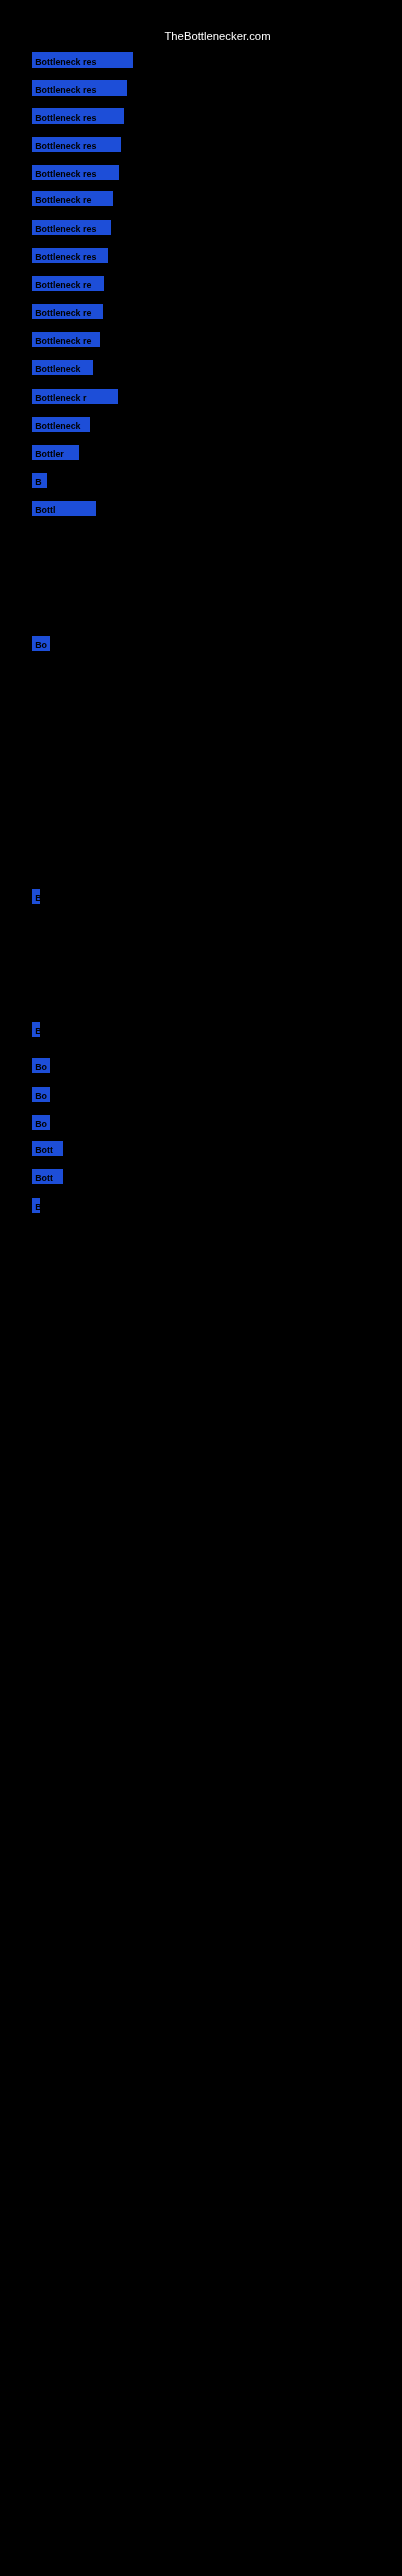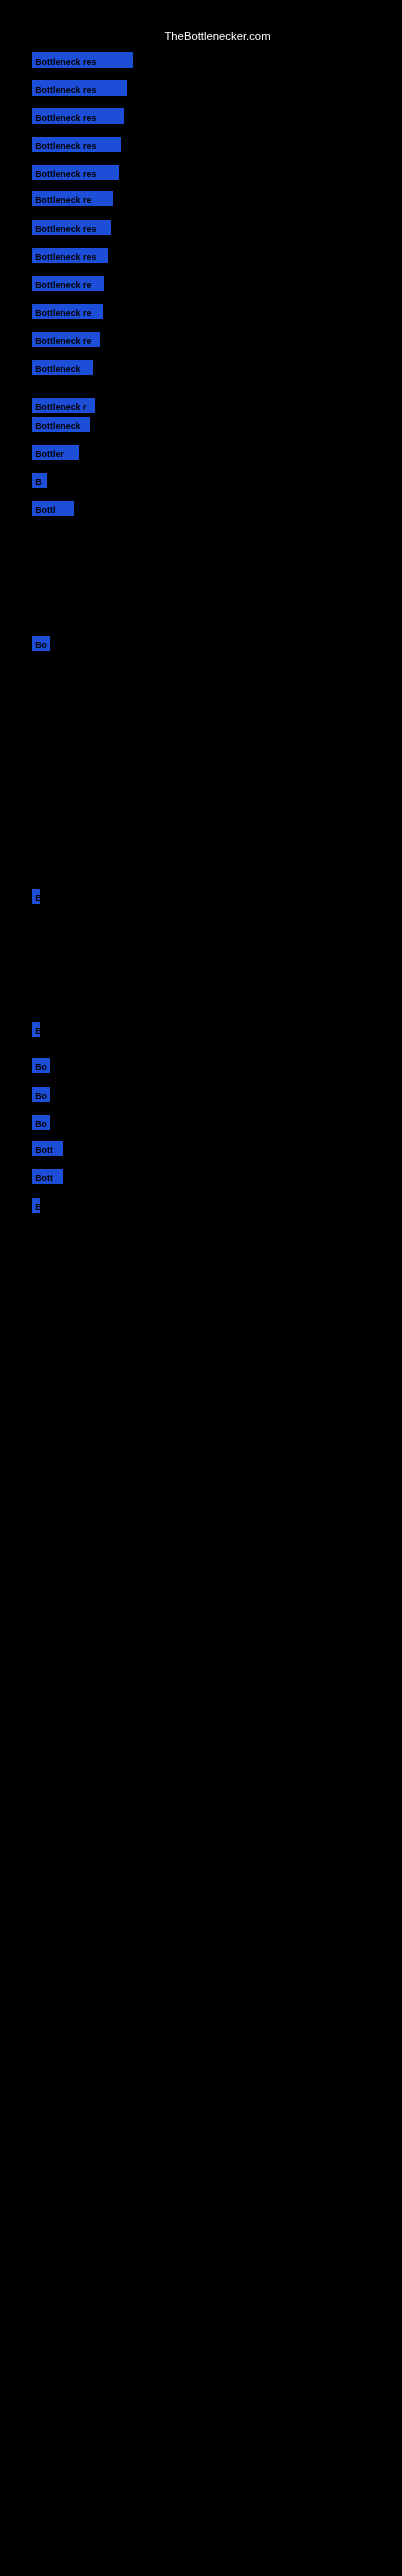--- a/index.html
+++ b/index.html
@@ -47,25 +47,25 @@
     <div class="bar-label" style="top: 76px; width: 92px; height: 16px; line-height: 16px;">Bottleneck res</div>
     <div class="bar-label" style="top: 105px; width: 89px; height: 14.5px; line-height: 14.5px;">Bottleneck res</div>
     <div class="bar-label" style="top: 133px; width: 87px; height: 14.5px; line-height: 14.5px;">Bottleneck res</div>
     <div class="bar-label" style="top: 159px; width: 81px; height: 14.5px; line-height: 14.5px;">Bottleneck re</div>
     <div class="bar-label" style="top: 188px; width: 79px; height: 14.5px; line-height: 14.5px;">Bottleneck res</div>
     <div class="bar-label" style="top: 216px; width: 76px; height: 14.5px; line-height: 14.5px;">Bottleneck res</div>
     <div class="bar-label" style="top: 244px; width: 72px; height: 14.5px; line-height: 14.5px;">Bottleneck re</div>
     <div class="bar-label" style="top: 272px; width: 71px; height: 14.5px; line-height: 14.5px;">Bottleneck re</div>
     <div class="bar-label" style="top: 300px; width: 68px; height: 14.5px; line-height: 14.5px;">Bottleneck re</div>
     <div class="bar-label" style="top: 328px; width: 61px; height: 14.5px; line-height: 14.5px;">Bottleneck</div>
-    <div class="bar-label" style="top: 366px; width: 63px; height: 14.5px; line-height: 14.5px;">Bottleneck r</div>
+    <div class="bar-label" style="top: 357px; width: 86px; height: 14.5px; line-height: 14.5px;">Bottleneck r</div>
     <div class="bar-label" style="top: 385px; width: 58px; height: 14.5px; line-height: 14.5px;">Bottleneck</div>
     <div class="bar-label" style="top: 413px; width: 47px; height: 14.5px; line-height: 14.5px;">Bottler</div>
     <div class="bar-label" style="top: 441px; width: 14.5px; height: 14.5px; line-height: 14.5px;">B</div>
-    <div class="bar-label" style="top: 469px; width: 42px; height: 14.5px; line-height: 14.5px;">Bottl</div>
+    <div class="bar-label" style="top: 469px; width: 64px; height: 14.5px; line-height: 14.5px;">Bottl</div>
     <div class="bar-label" style="top: 604px; width: 17.7px; height: 14.5px; line-height: 14.5px;">Bo</div>
     <div class="bar-label" style="top: 857px; width: 8px; height: 14.5px; line-height: 14.5px;">B</div>
     <div class="bar-label" style="top: 990px; width: 8px; height: 14.5px; line-height: 14.5px;">B</div>
     <div class="bar-label" style="top: 1026px; width: 17.7px; height: 14.5px; line-height: 14.5px;">Bo</div>
     <div class="bar-label" style="top: 1055px; width: 17.7px; height: 14.5px; line-height: 14.5px;">Bo</div>
     <div class="bar-label" style="top: 1083px; width: 17.7px; height: 14.5px; line-height: 14.5px;">Bo</div>
     <div class="bar-label" style="top: 1109px; width: 31px; height: 14.5px; line-height: 14.5px;">Bott</div>
     <div class="bar-label" style="top: 1137px; width: 31px; height: 14.5px; line-height: 14.5px;">Bott</div>
     <div class="bar-label" style="top: 1166px; width: 8px; height: 14.5px; line-height: 14.5px;">B</div>
   </div>

